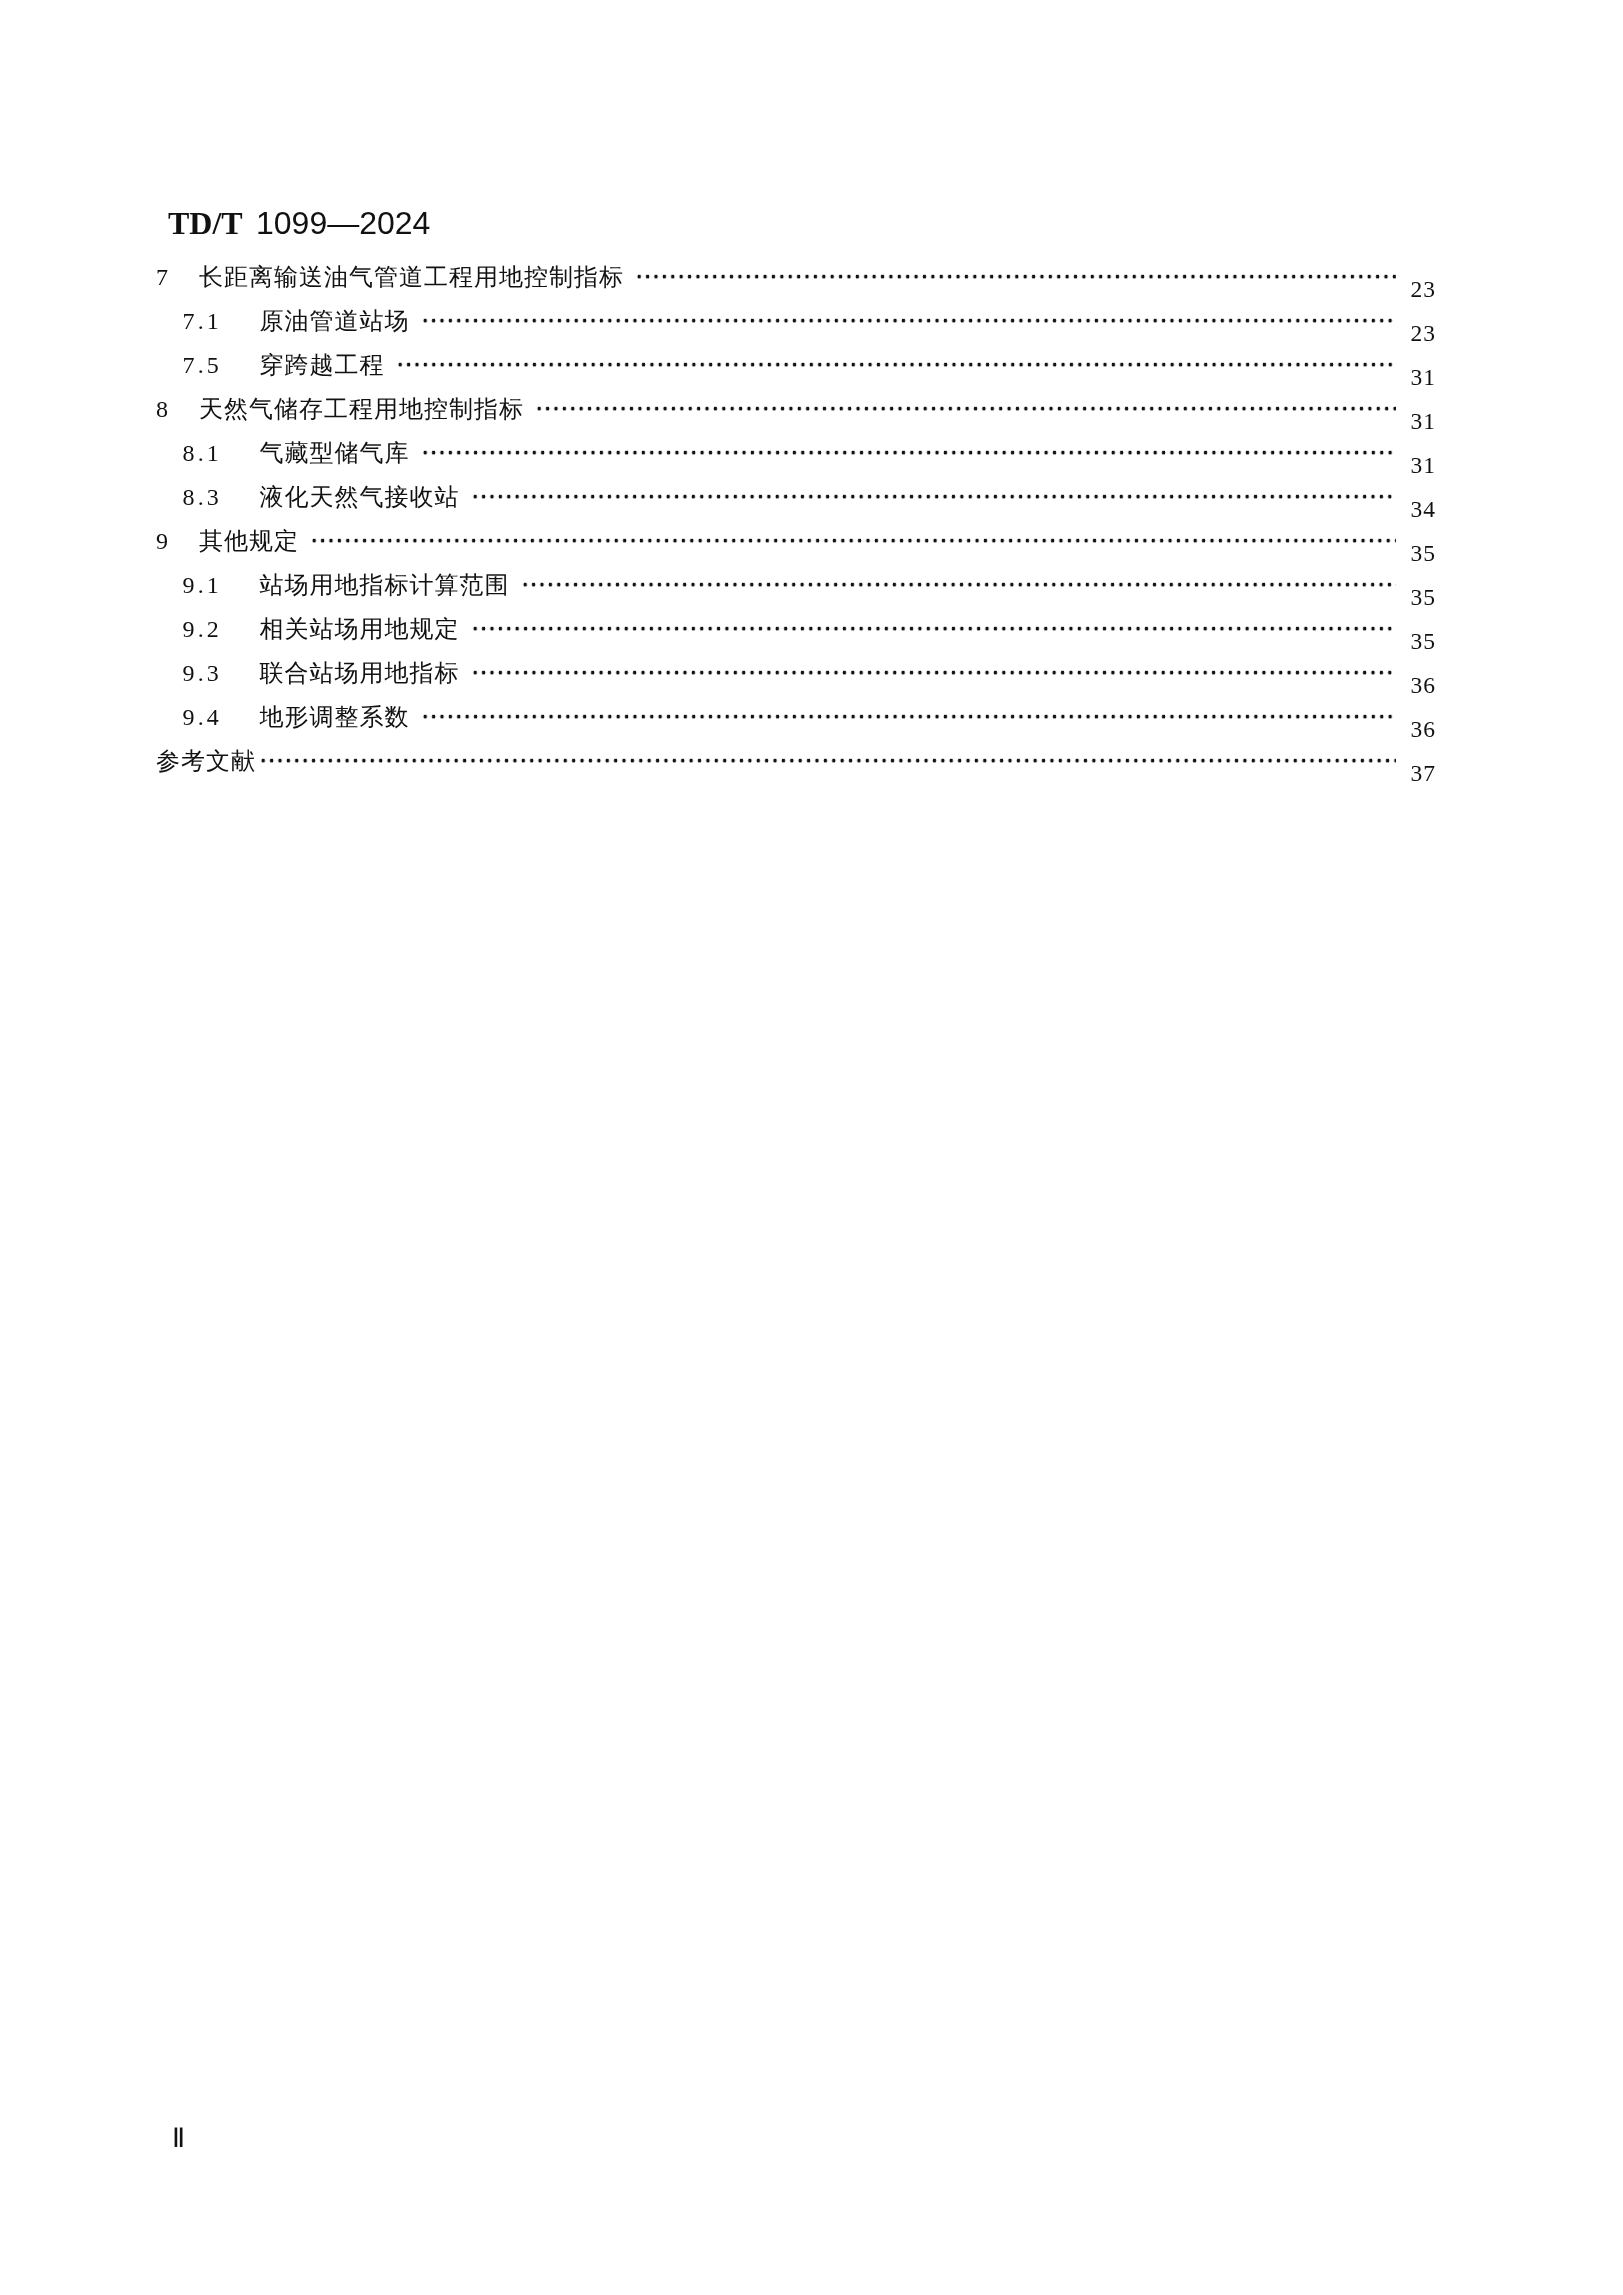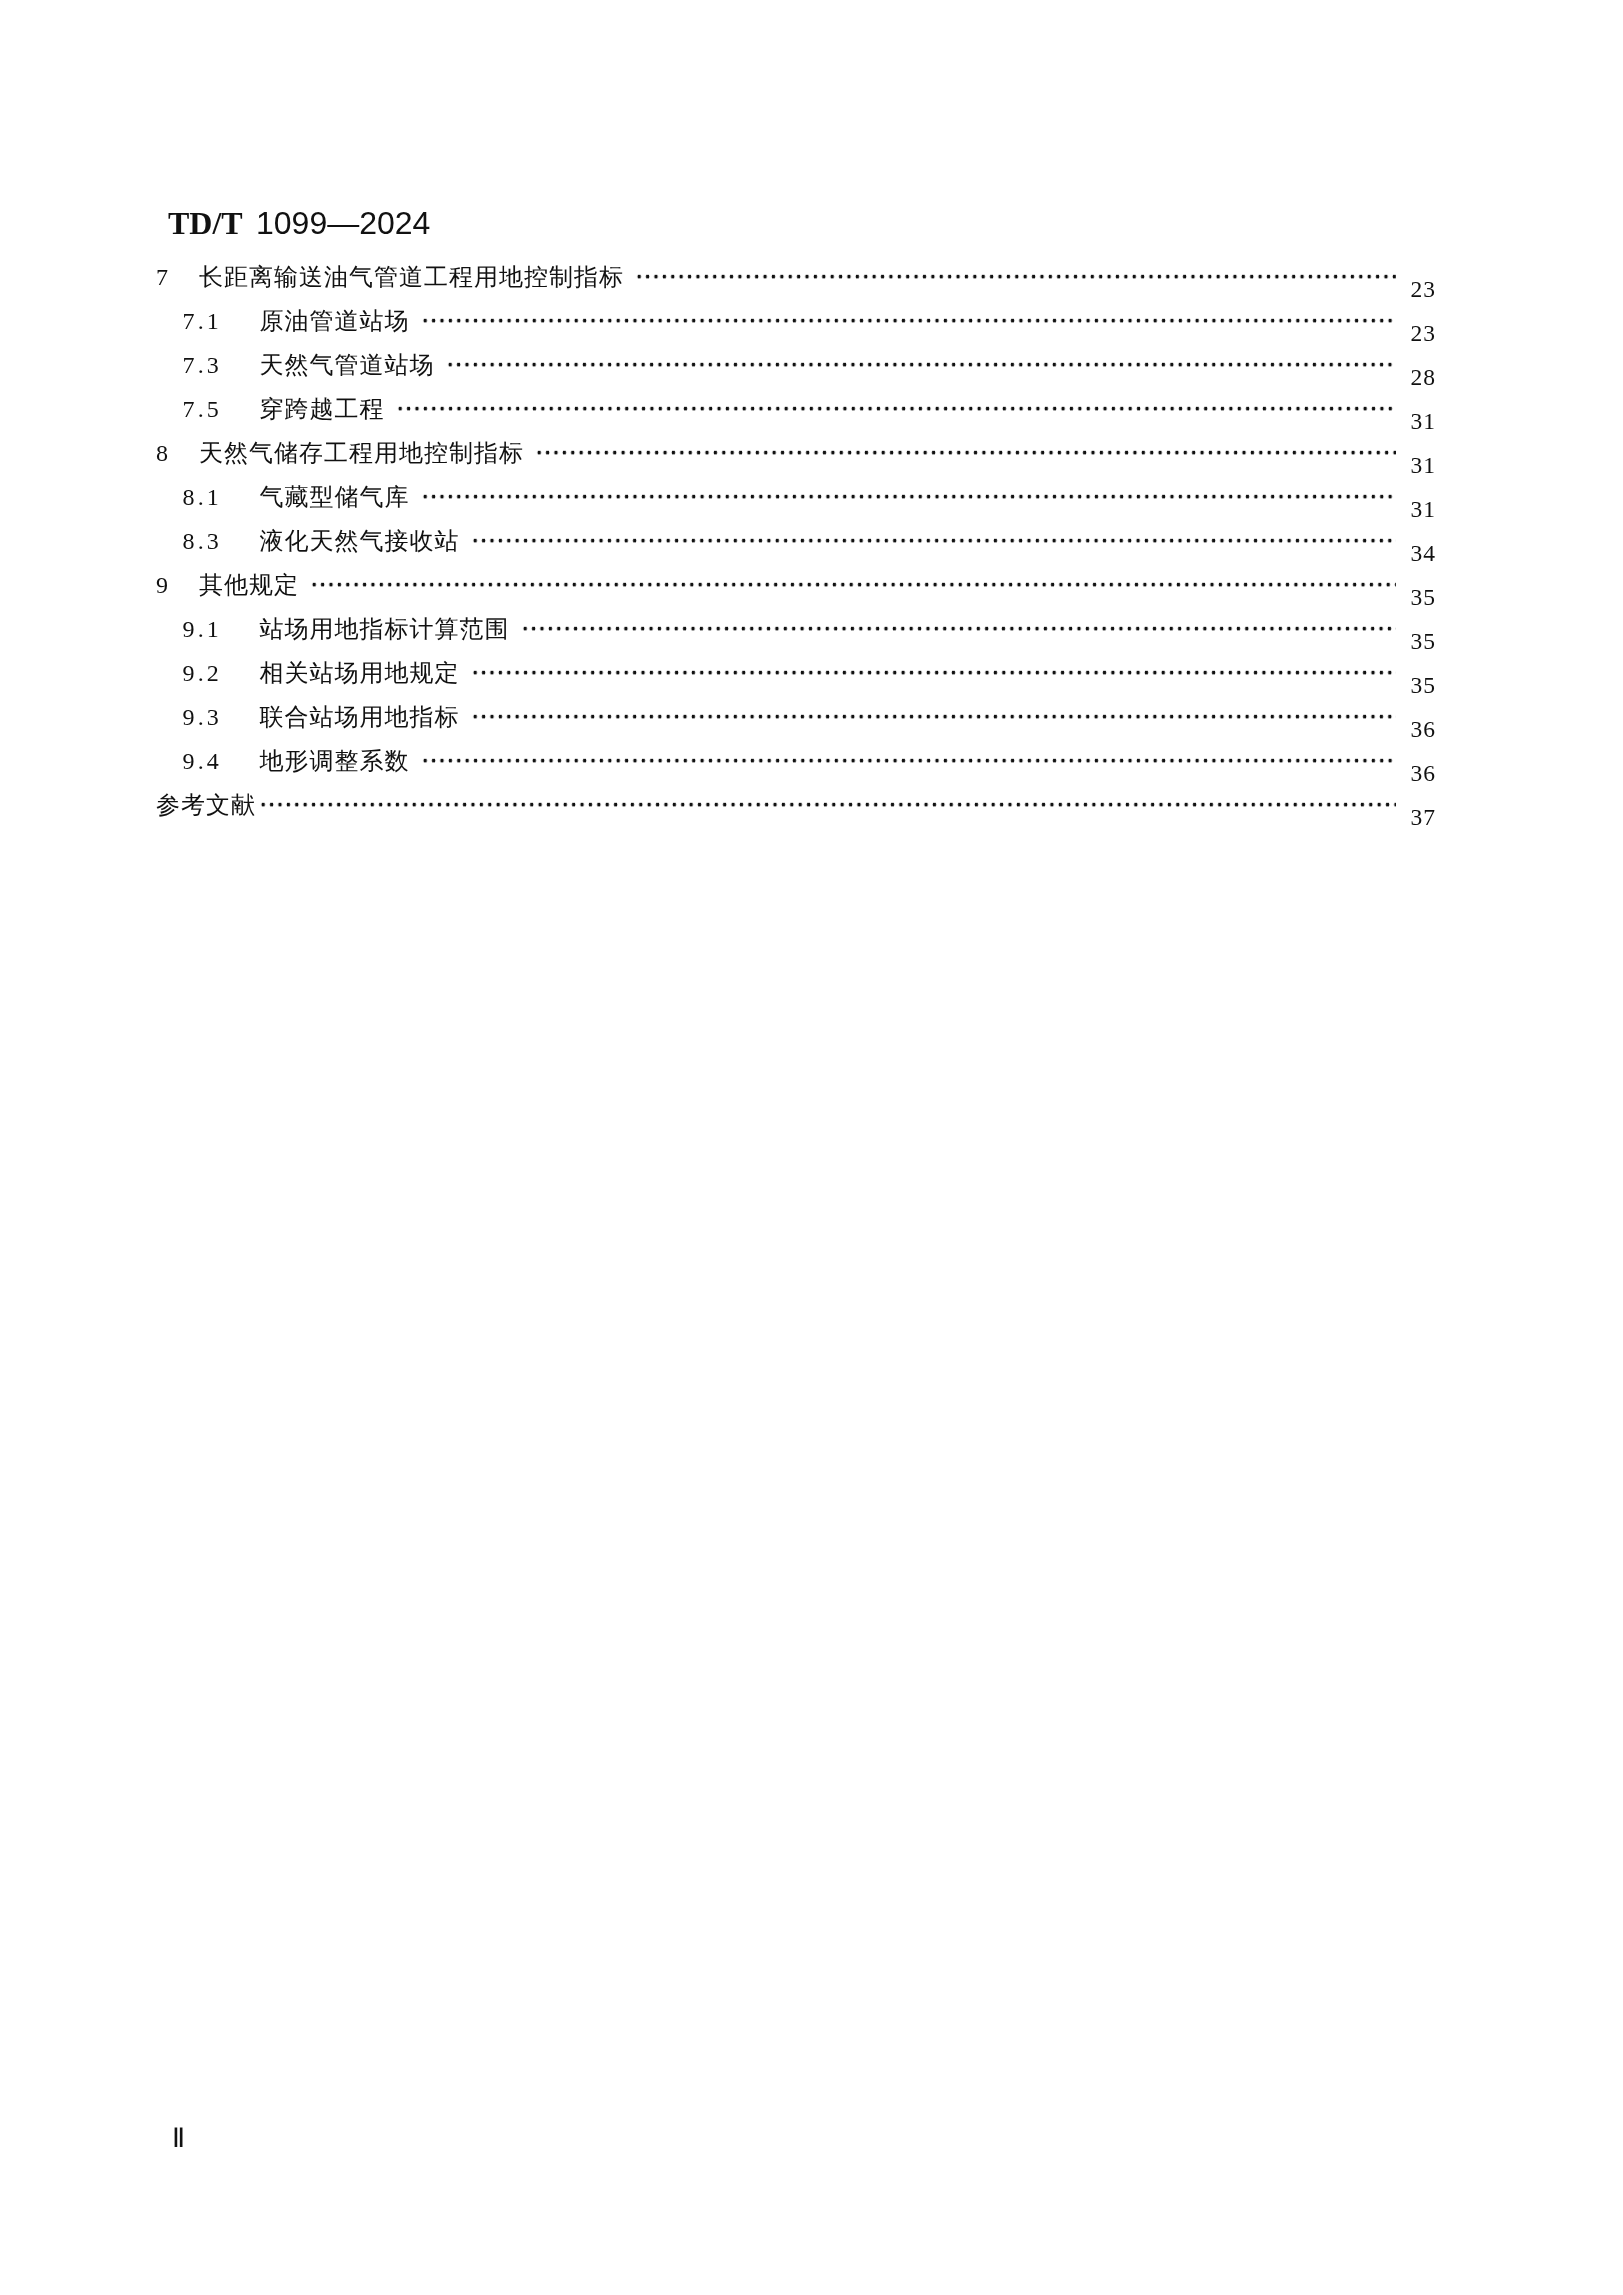--- a/index.html
+++ b/index.html
@@ -34,26 +34,20 @@
     <span class="num-label">7</span>
     <span class="title">长距离输送油气管道工程用地控制指标</span>
     <span class="leader"></span>
     <span class="page">23</span>
   </div>
   <div class="toc-row lvl2">
     <span class="num-label">7.1</span>
     <span class="title">原油管道站场</span>
     <span class="leader"></span>
     <span class="page">23</span>
-  </div>
-  <div class="toc-row lvl2">
-    <span class="num-label">7.3</span>
-    <span class="title">天然气管道站场</span>
-    <span class="leader"></span>
-    <span class="page">28</span>
   </div>
   <div class="toc-row lvl2">
     <span class="num-label">7.5</span>
     <span class="title">穿跨越工程</span>
     <span class="leader"></span>
     <span class="page">31</span>
   </div>
   <div class="toc-row lvl1">
     <span class="num-label">8</span>
     <span class="title">天然气储存工程用地控制指标</span>

